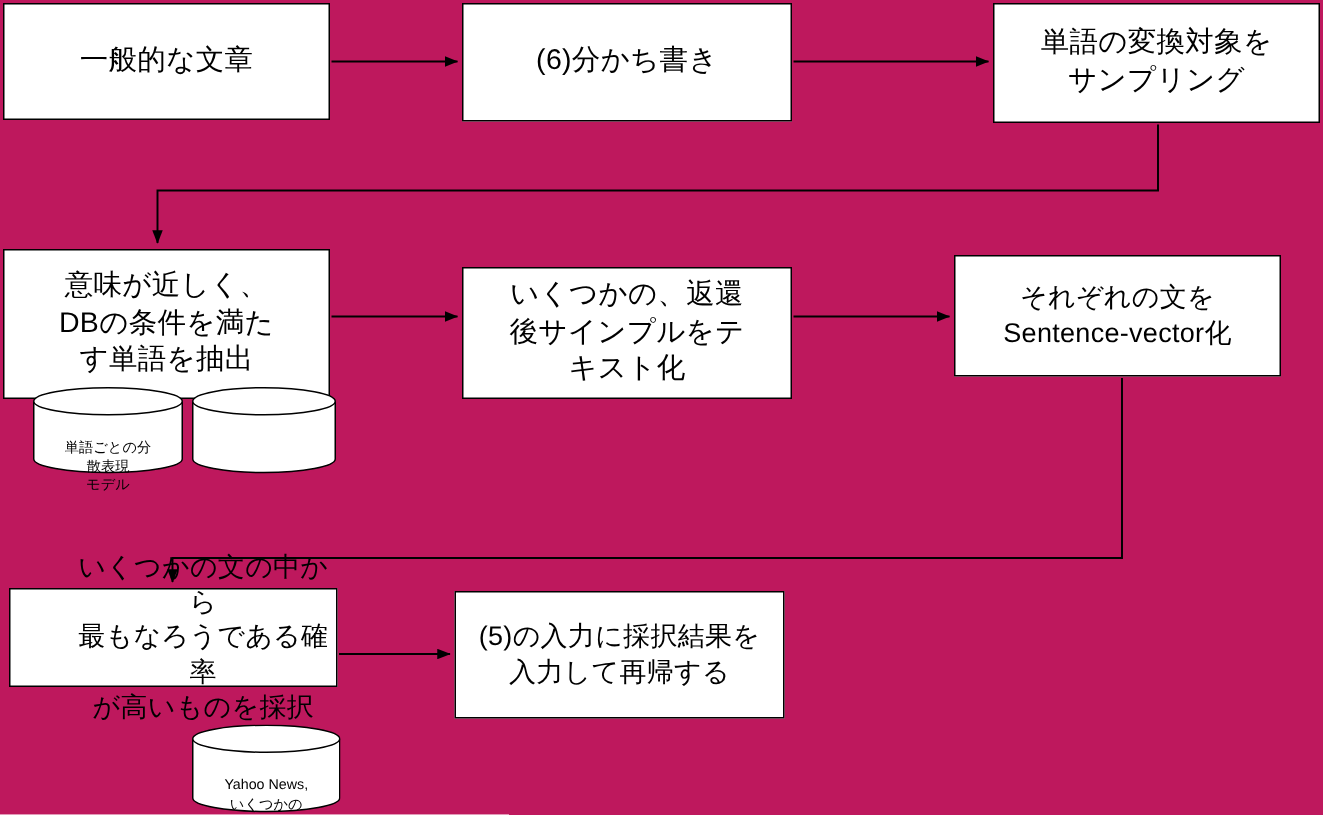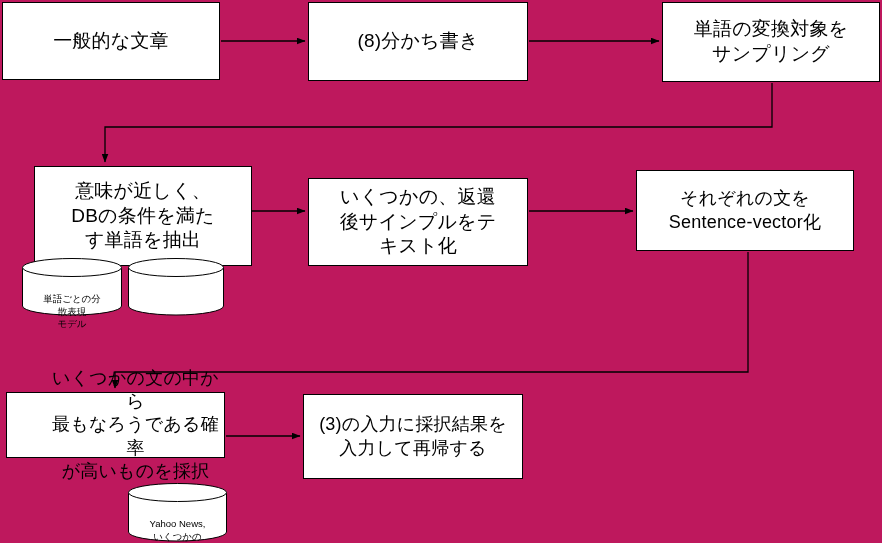--- a/index.html
+++ b/index.html
@@ -88,35 +88,35 @@
         <polyline points="772,83 772,127 105,127 105,162" fill="none" stroke="#000000" stroke-width="1.3" stroke-linejoin="miter" marker-end="url(#arrowhead)"></polyline>
         <polyline points="221,211 305,211" fill="none" stroke="#000000" stroke-width="1.3" stroke-linejoin="miter" marker-end="url(#arrowhead)"></polyline>
         <polyline points="529,211 633,211" fill="none" stroke="#000000" stroke-width="1.3" stroke-linejoin="miter" marker-end="url(#arrowhead)"></polyline>
         <polyline points="748,252 748,372 115,372 115,388" fill="none" stroke="#000000" stroke-width="1.3" stroke-linejoin="miter" marker-end="url(#arrowhead)"></polyline>
         <polyline points="226,436 300,436" fill="none" stroke="#000000" stroke-width="1.3" stroke-linejoin="miter" marker-end="url(#arrowhead)"></polyline>
       </g>
   </svg>
 
   <div id="node-layer">
       <div class="node t-proc" style="left: 2px; top: 2px; width: 218px; height: 78px;"><span class="label">一般的な文章</span></div>
-      <div class="node t-proc" style="left: 308px; top: 2px; width: 220px; height: 79px;"><span class="label">(8)分かち書き</span></div>
+      <div class="node t-proc" style="left: 308px; top: 2px; width: 220px; height: 79px;"><span class="label">(6)分かち書き</span></div>
       <div class="node t-proc" style="left: 662px; top: 2px; width: 218px; height: 80px;"><span class="label">単語の変換対象を
 サンプリング</span></div>
-      <div class="node t-proc" style="left: 2px; top: 166px; width: 218px; height: 100px; margin-left: 32px;"><span class="label">意味が近しく、
+      <div class="node t-proc" style="left: 2px; top: 166px; width: 218px; height: 100px;"><span class="label">意味が近しく、
 DBの条件を満た
 す単語を抽出</span></div>
       <div class="node t-proc" style="left: 308px; top: 166px; width: 220px; height: 88px; margin-top: 12px;"><span class="label">いくつかの、返還
 後サインプルをテ
 キスト化</span></div>
       <div class="node t-proc-sm" style="left: 636px; top: 170px; width: 218px; height: 81px;"><span class="label">それぞれの文を
 Sentence-vector化</span></div>
       <div class="node t-proc-sm" style="left: 6px; top: 392px; width: 219px; height: 66px; padding-left: 40px;"><span class="label">いくつかの文の中から
 最もなろうである確率
 が高いものを採択</span></div>
-      <div class="node t-proc-sm" style="left: 303px; top: 394px; width: 220px; height: 85px;"><span class="label">(3)の入力に採択結果を
+      <div class="node t-proc-sm" style="left: 303px; top: 394px; width: 220px; height: 85px;"><span class="label">(5)の入力に採択結果を
 入力して再帰する</span></div>
     </div>
   <div id="datastore-layer">
       <div class="db" style="left: 22px; top: 258px; width: 100px; height: 58px;">
         <svg class="db-svg" width="100" height="58" viewBox="0 0 100 58">
           <path d="M 0.5 9.5 L 0.5 48 A 49.5 9 0 0 0 99.5 48 L 99.5 9.5" fill="#ffffff" stroke="#000000" stroke-width="1"></path>
           <ellipse cx="50" cy="9.5" rx="49.5" ry="9" fill="#ffffff" stroke="#000000" stroke-width="1"></ellipse>
         </svg>
         <div class="db-label" style="top: 15px;">単語ごとの分
 散表現

